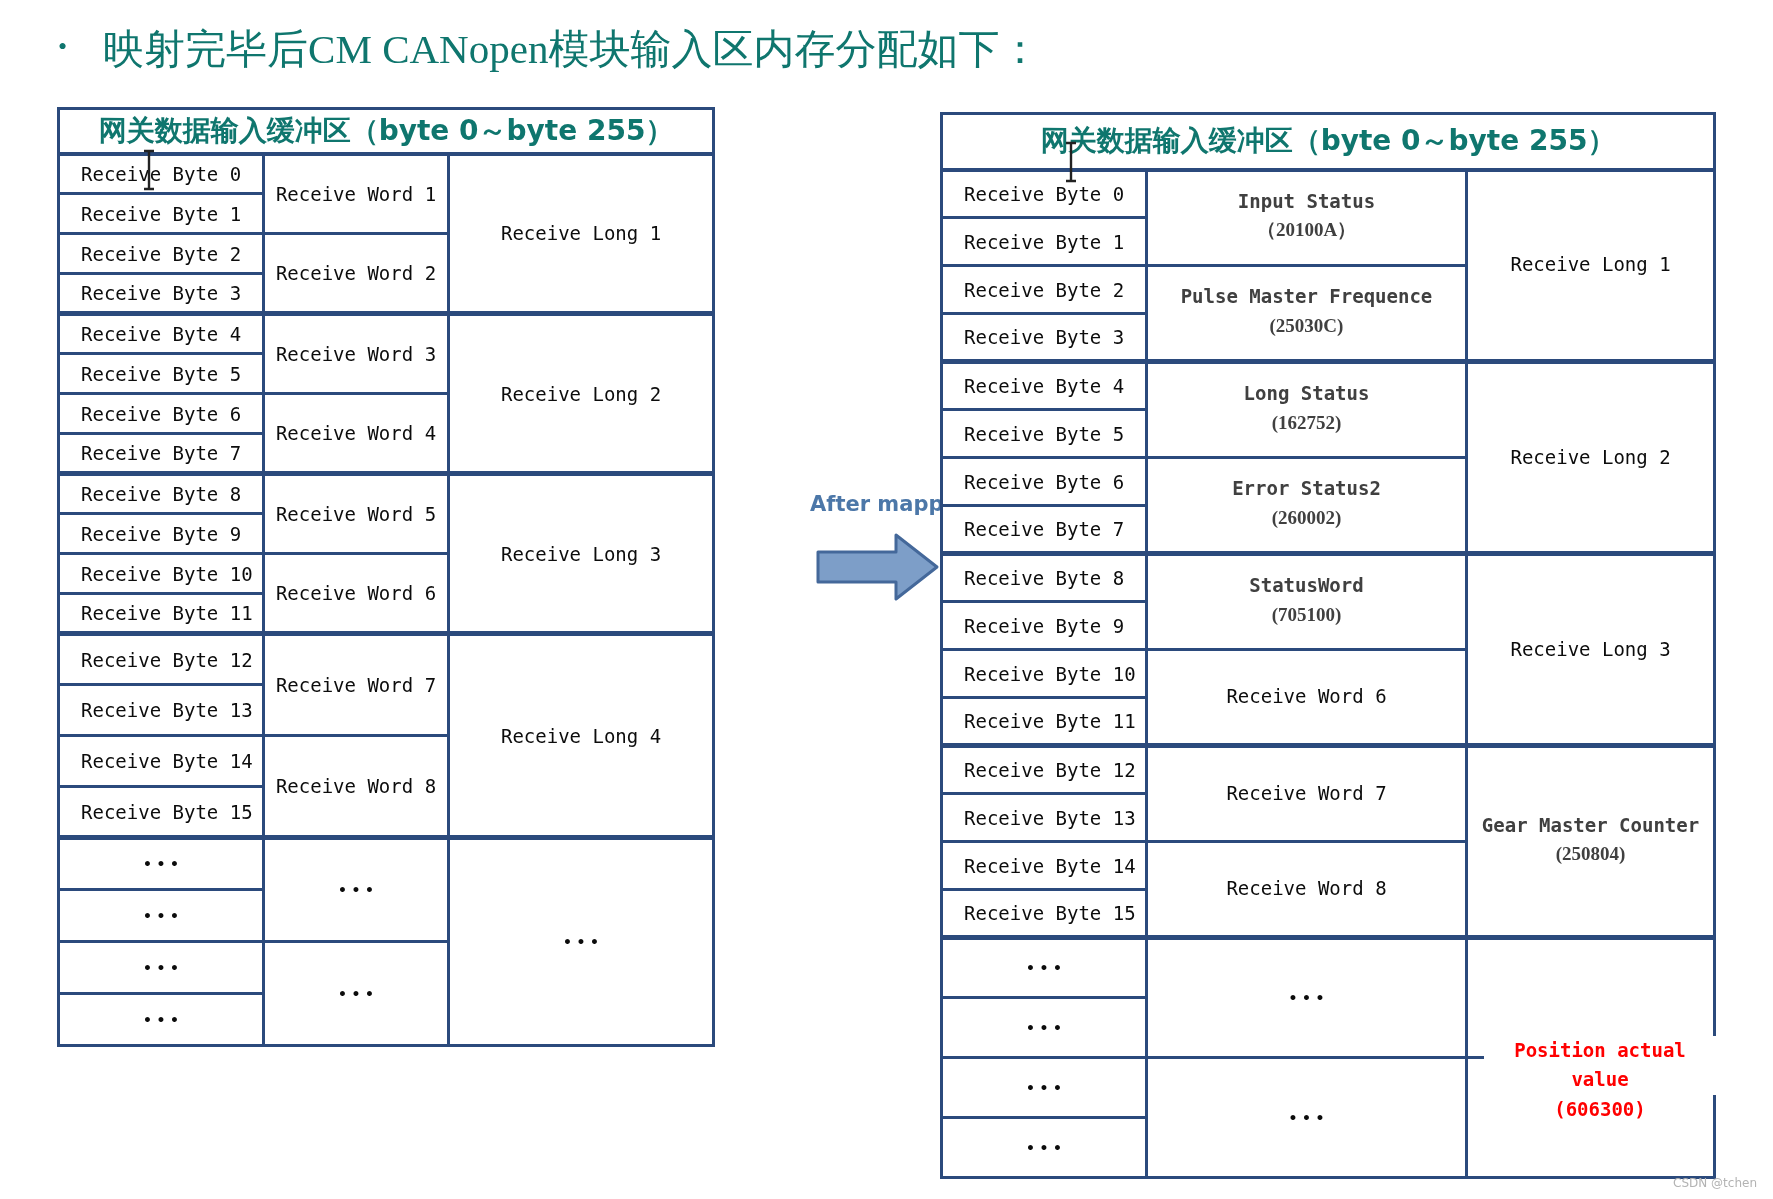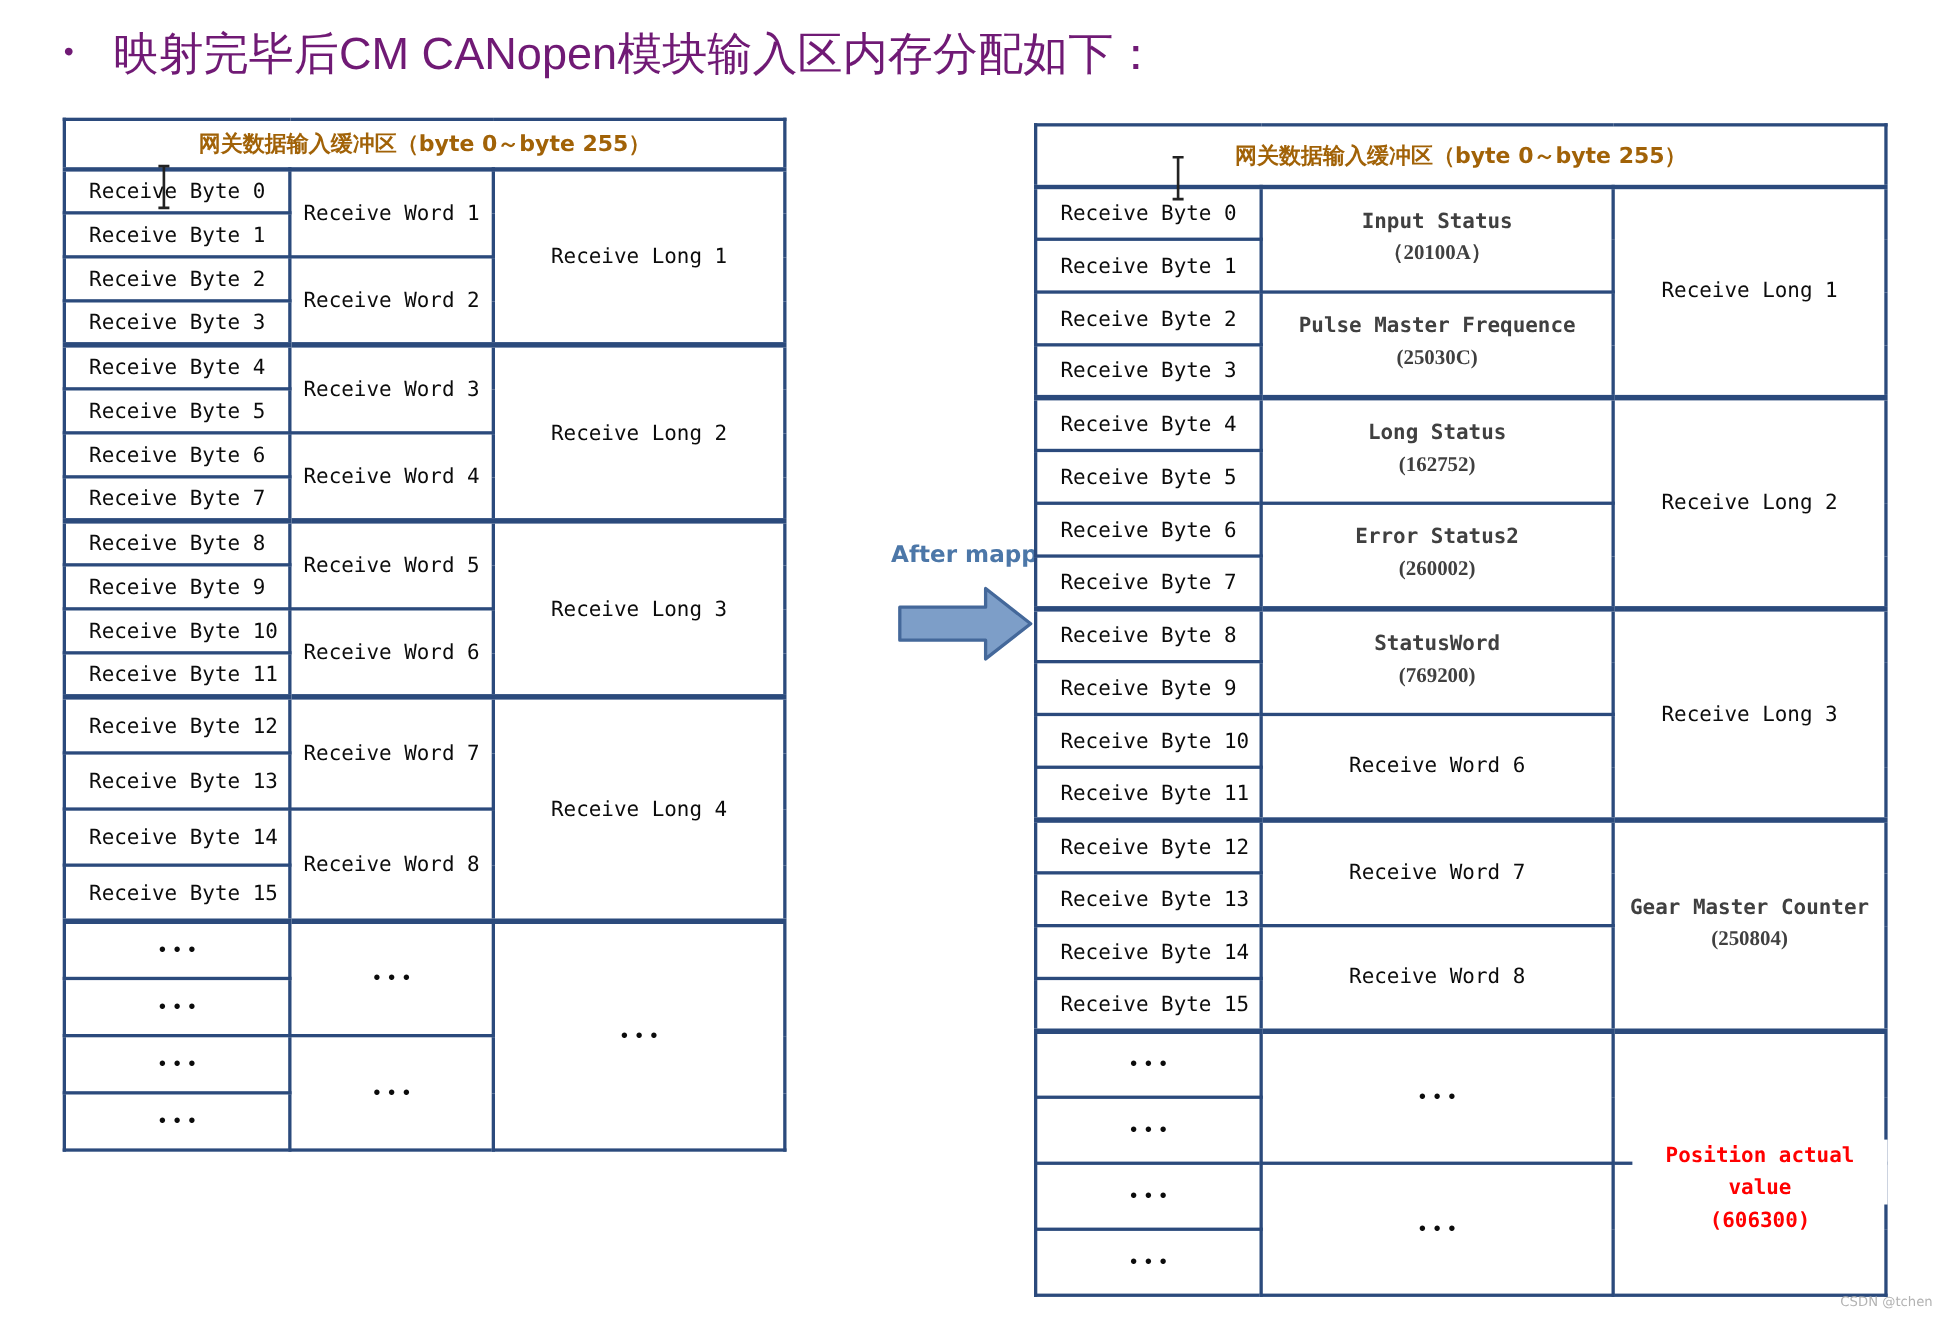--- a/index.html
+++ b/index.html
@@ -1,32 +1,32 @@
 <!DOCTYPE html>
 <html><head>
 <meta charset="utf-8">
 <style>
   html,body{margin:0;padding:0;}
   body{
     position:relative;width:1773px;height:1199px;background:#ffffff;
     font-family:"DejaVu Sans",sans-serif;overflow:hidden;
   }
   
-  .page-title{position:absolute;left:58px;top:22px;white-space:nowrap;color:#701a75;
-    font-family:Liberation Sans, sans-serif;font-size:41px;}
+  .page-title{position:absolute;left:58px;top:22px;white-space:nowrap;color:#0f766e;
+    font-family:Liberation Serif, serif;font-size:41px;}
   .page-title .bullet{display:inline-block;font-size:26px;vertical-align:8px;margin-right:36px;}
   
   .memtable{position:absolute;border-collapse:collapse;table-layout:fixed;background:#fff;}
   .memtable td{
     border:3px solid #2b4a7c;padding:0;text-align:center;vertical-align:middle;
     font-family:"DejaVu Sans Mono","Liberation Mono",monospace;font-size:19px;color:#0c0c0c;
     overflow:visible;
   }
   .memtable tr.hrow td{
-    font-family:"DejaVu Sans","Liberation Sans",sans-serif;font-weight:bold;font-size:20px;color:#a16207;
+    font-family:"DejaVu Sans","Liberation Sans",sans-serif;font-weight:bold;font-size:28px;color:#0f766e;
     border-bottom-width:4px;
   }
   .memtable td.bcell{text-align:left;padding-left:21px;}
   .memtable tr.grp > td{border-top-width:5px;}
   .memtable td.red{color:#404040;font-weight:bold;}
   .memtable td .l2{line-height:1.7;font-family:Liberation Serif, serif;}
   .memtable td .l1{line-height:1.35;}
   .memtable td.dotcell{font-size:14px;font-weight:bold;letter-spacing:5px;text-align:center;padding-left:5px;}
   #ltable{left:57px;top:107px;width:655px;}
   #rtable{left:940px;top:112px;width:773px;}
@@ -201,21 +201,21 @@
           <div class="l2">(260002)</div>
         </td>
       </tr>
   <tr class="h48">
         <td class="bcell">Receive Byte 7</td>
       </tr>
   <tr class="h48 grp">
         <td class="bcell">Receive Byte 8</td>
         <td rowspan="2" class="red">
           <div class="l1">StatusWord</div>
-          <div class="l2">(769200)</div>
+          <div class="l2">(705100)</div>
         </td>
         <td rowspan="4">
           <div class="l1">Receive Long 3</div>
           <div class="l2"></div>
         </td>
       </tr>
   <tr class="h48">
         <td class="bcell">Receive Byte 9</td>
       </tr>
   <tr class="h48">

